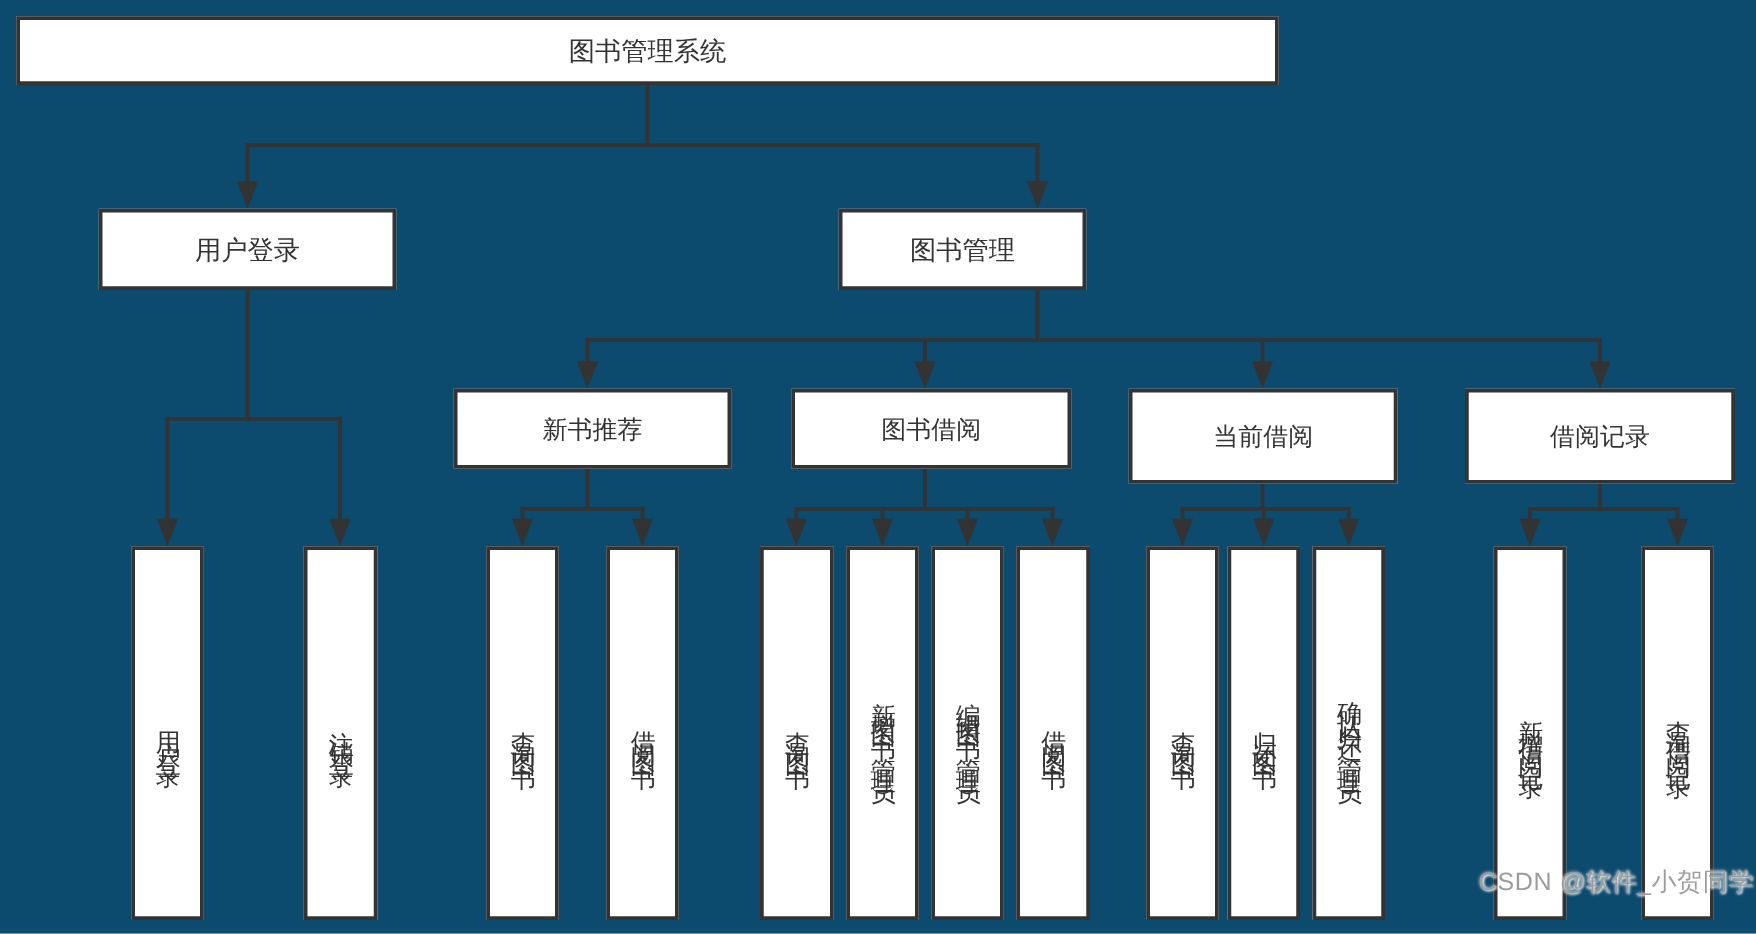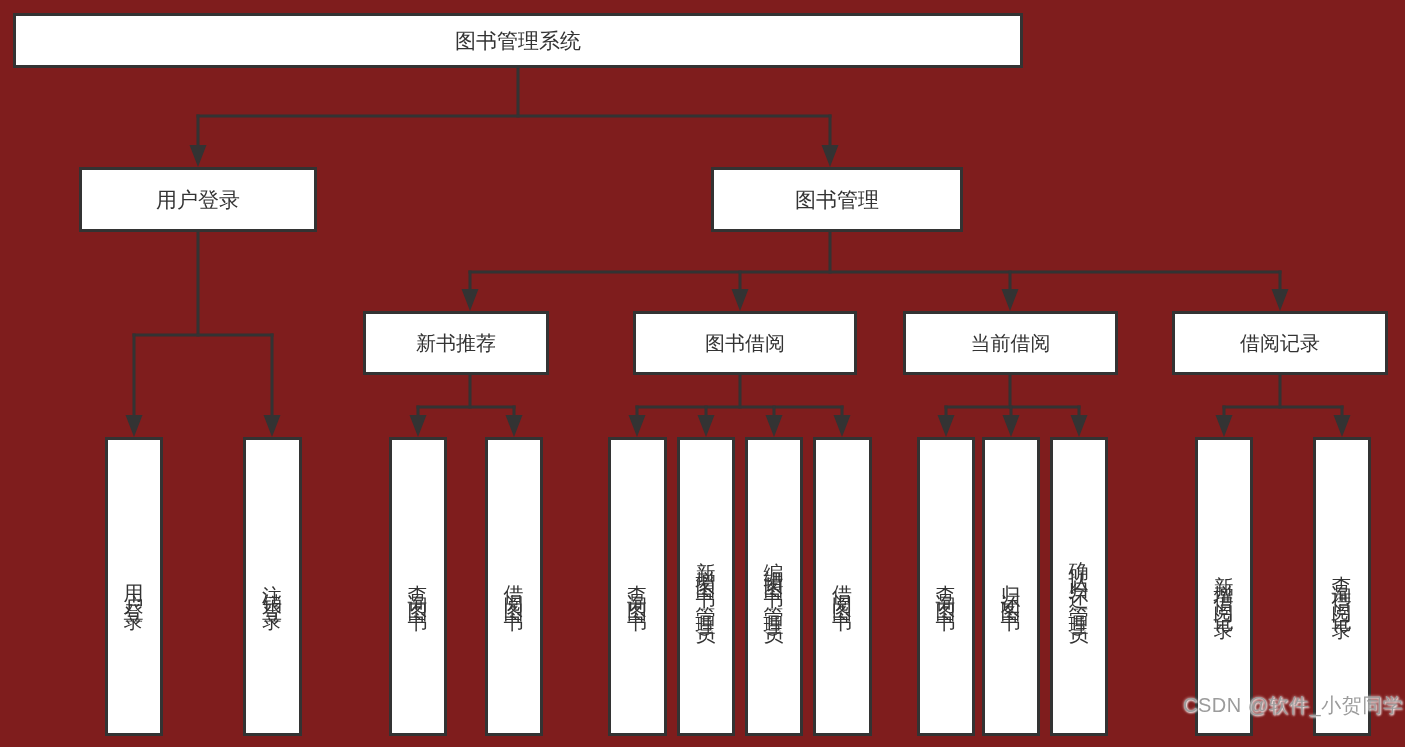--- a/index.html
+++ b/index.html
@@ -1,19 +1,19 @@
 <!DOCTYPE html>
 <html><head>
 <meta charset="utf-8">
 <style>
   html,body{margin:0;padding:0;background:#fff;}
   #stage{
     position:relative;
     width:1405px;height:747px;
-    background:#7f1d1d;
+    background:#0c4a6e;
     font-family:"Liberation Sans","DejaVu Sans",sans-serif;
     overflow:hidden;
   }
   #connectors{position:absolute;left:0;top:0;z-index:1;}
   .node{
     position:absolute;z-index:2;
     box-sizing:border-box;
     border:3px solid #333333;
     background:#ffffff;
     display:flex;align-items:center;justify-content:center;
@@ -116,26 +116,26 @@
       <polygon points="1070.5,415 1087.5,415 1079,437"></polygon>
 
       <polygon points="1215.5,415 1232.5,415 1224,437"></polygon>
       <polygon points="1333.5,415 1350.5,415 1342,437"></polygon>
     </g>
   </svg>
 
   <div class="node" style="left:13px;top:13px;width:1010px;height:55px;">图书管理系统</div>
 
   <div class="node" style="left:79px;top:167px;width:238px;height:65px;">用户登录</div>
-  <div class="node" style="left:711px;top:167px;width:252px;height:65px;">图书管理</div>
+  <div class="node" style="left:671px;top:167px;width:198px;height:65px;">图书管理</div>
 
-  <div class="node" style="left:363px;top:311px;width:186px;height:64px;font-size:20px;">新书推荐</div>
+  <div class="node" style="left:363px;top:311px;width:222px;height:64px;font-size:20px;">新书推荐</div>
   <div class="node" style="left:633px;top:311px;width:224px;height:64px;font-size:20px;">图书借阅</div>
-  <div class="node" style="left:903px;top:311px;width:215px;height:64px;font-size:20px;">当前借阅</div>
-  <div class="node" style="left:1172px;top:311px;width:216px;height:64px;font-size:20px;">借阅记录</div>
+  <div class="node" style="left:903px;top:311px;width:215px;height:76px;font-size:20px;">当前借阅</div>
+  <div class="node" style="left:1172px;top:311px;width:216px;height:76px;font-size:20px;">借阅记录</div>
 
   <div class="leaf" style="left:105px;">
     <span>用户登录</span>
     </div>
   <div class="leaf" style="left:243px;width:59px;">
     <span>注销登录</span>
     </div>
 
   <div class="leaf" style="left:389px;">
     <span>查询图书</span>

